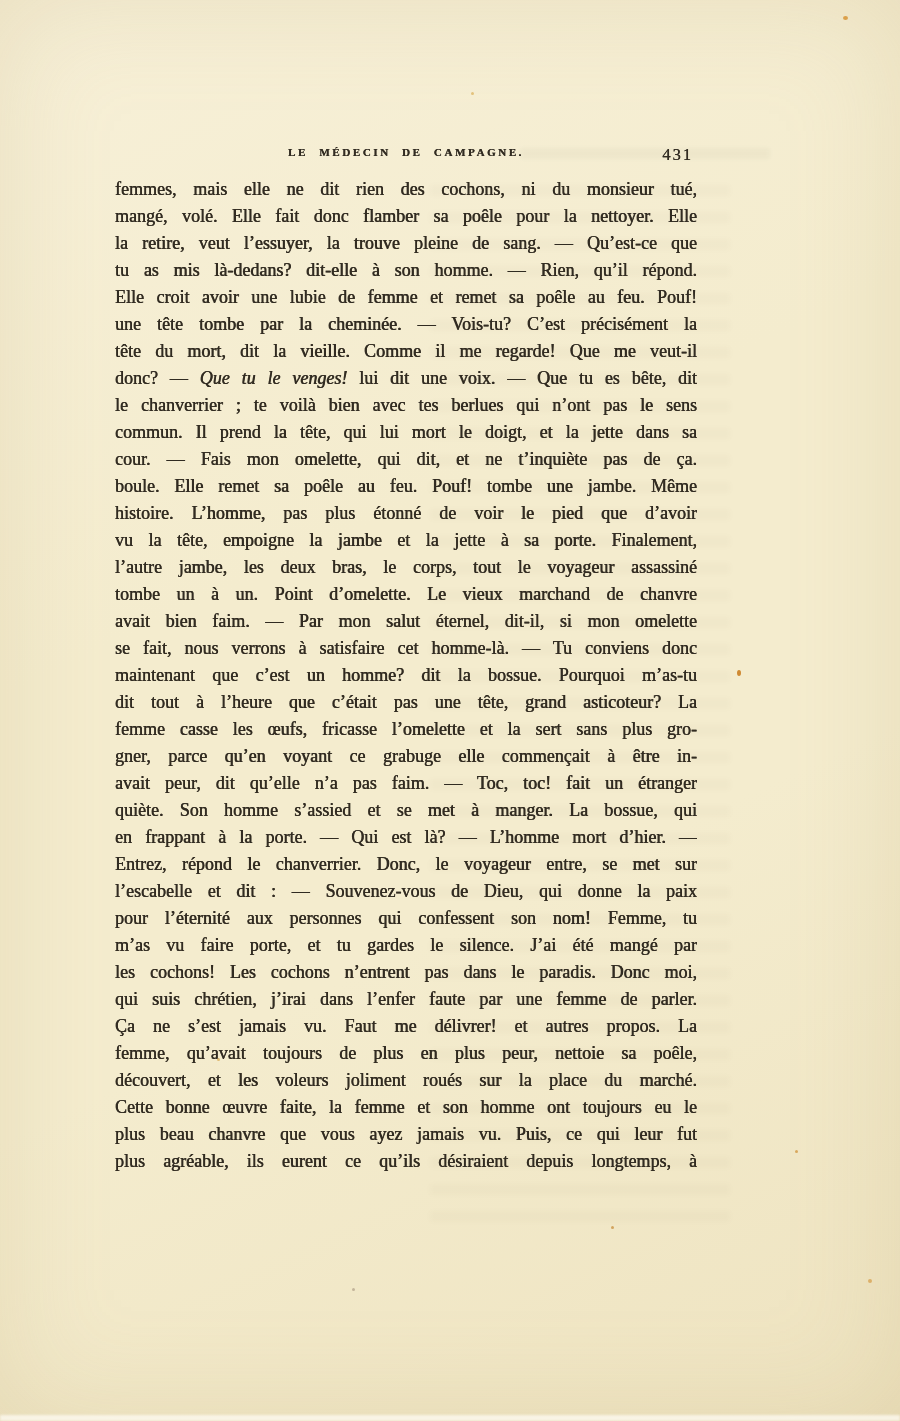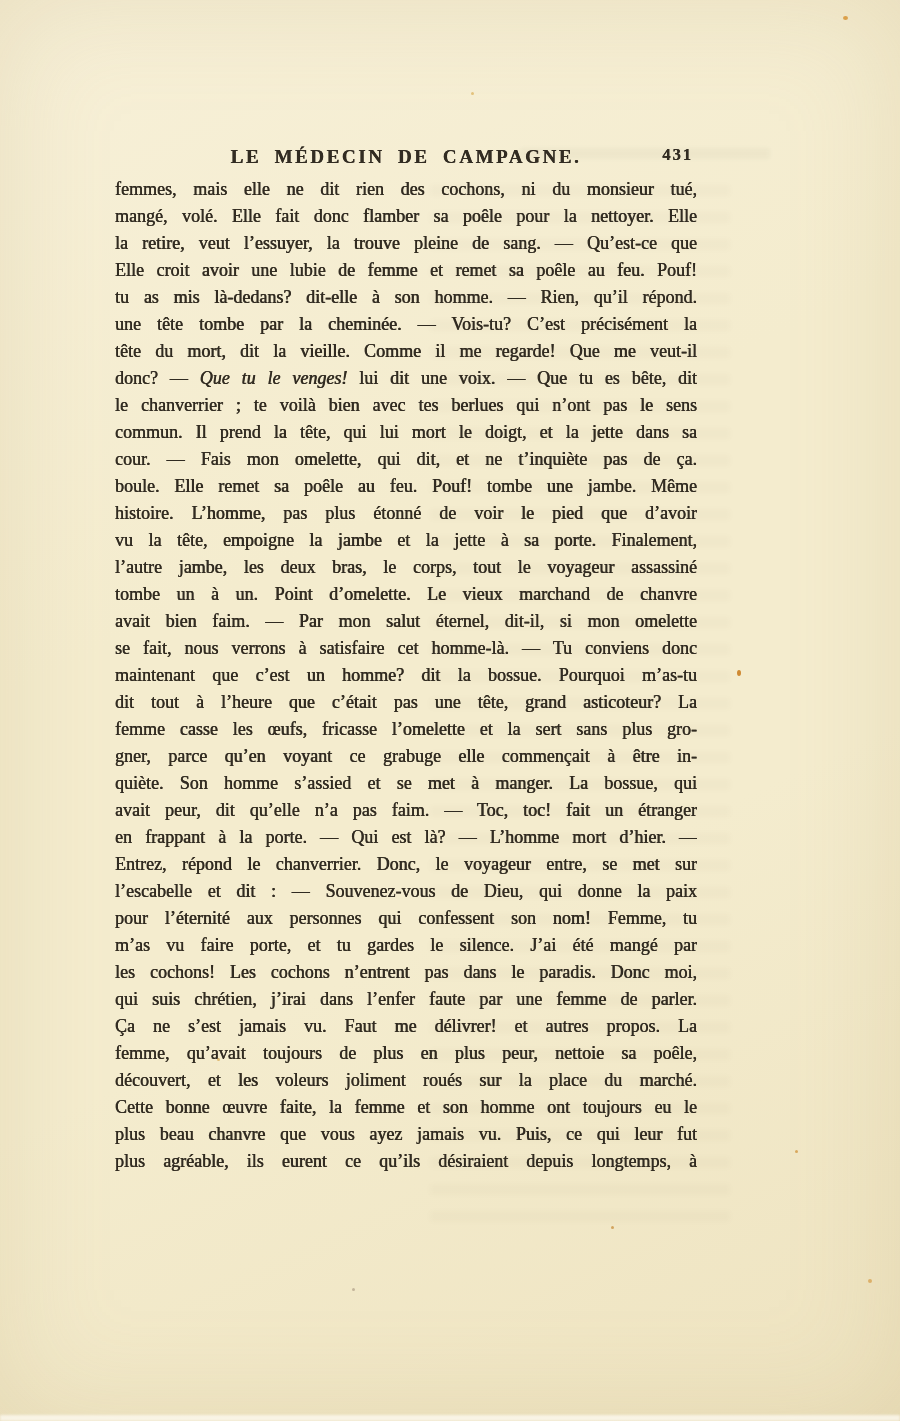--- a/index.html
+++ b/index.html
@@ -19,28 +19,28 @@
     font-family:"Liberation Serif","DejaVu Serif",serif;
     color:var(--ink);
   }
   
   .header-row{
     position:absolute;left:115px;top:146px;width:582px;height:24px;
   }
   .running-title{
     position:absolute;left:0;right:0;top:0;
     text-align:center;
-    font-size:19px;font-weight:bold;
+    font-size:11px;font-weight:bold;
     letter-spacing:2.6px;word-spacing:6px;
     white-space:nowrap;
     text-shadow:0.3px 0 0 currentColor;
   }
   .page-number{
     position:absolute;right:4px;top:-1px;
-    font-size:16.5px;font-weight:bold;letter-spacing:2px;
+    font-size:16.5px;font-weight:normal;letter-spacing:2px;
     text-shadow:0.3px 0 0 currentColor;
   }
   
   .text-block{
     position:absolute;left:115px;top:176px;width:582px;
   }
   .line{
     height:27px;line-height:27px;
     font-size:18px;
     text-align:justify;
@@ -79,41 +79,41 @@
 
   <div class="header-row">
     <div class="running-title">LE MÉDECIN DE CAMPAGNE.</div>
     <div class="page-number">431</div>
   </div>
 
   <div class="text-block">
       <div class="line"><span>femmes, mais elle ne dit rien des cochons, ni du monsieur tué,</span></div>
       <div class="line"><span>mangé, volé. Elle fait donc flamber sa poêle pour la nettoyer. Elle</span></div>
       <div class="line"><span>la retire, veut l’essuyer, la trouve pleine de sang. — Qu’est-ce que</span></div>
+      <div class="line"><span>tu as mis là-dedans? dit-elle à son homme. — Rien, qu’il répond.</span></div>
       <div class="line"><span>Elle croit avoir une lubie de femme et remet sa poêle au feu. Pouf!</span></div>
-      <div class="line"><span>tu as mis là-dedans? dit-elle à son homme. — Rien, qu’il répond.</span></div>
       <div class="line"><span>une tête tombe par la cheminée. — Vois-tu? C’est précisément la</span></div>
       <div class="line"><span>tête du mort, dit la vieille. Comme il me regarde! Que me veut-il</span></div>
       <div class="line"><span>donc? — </span><i>Que tu le venges!</i><span> lui dit une voix. — Que tu es bête, dit</span></div>
       <div class="line"><span>le chanverrier ; te voilà bien avec tes berlues qui n’ont pas le sens</span></div>
       <div class="line"><span>commun. Il prend la tête, qui lui mort le doigt, et la jette dans sa</span></div>
       <div class="line"><span>cour. — Fais mon omelette, qui dit, et ne t’inquiète pas de ça.</span></div>
       <div class="line"><span>boule. Elle remet sa poêle au feu. Pouf! tombe une jambe. Même</span></div>
       <div class="line"><span>histoire. L’homme, pas plus étonné de voir le pied que d’avoir</span></div>
       <div class="line"><span>vu la tête, empoigne la jambe et la jette à sa porte. Finalement,</span></div>
       <div class="line"><span>l’autre jambe, les deux bras, le corps, tout le voyageur assassiné</span></div>
       <div class="line"><span>tombe un à un. Point d’omelette. Le vieux marchand de chanvre</span></div>
       <div class="line"><span>avait bien faim. — Par mon salut éternel, dit-il, si mon omelette</span></div>
       <div class="line"><span>se fait, nous verrons à satisfaire cet homme-là. — Tu conviens donc</span></div>
       <div class="line"><span>maintenant que c’est un homme? dit la bossue. Pourquoi m’as-tu</span></div>
       <div class="line"><span>dit tout à l’heure que c’était pas une tête, grand asticoteur? La</span></div>
       <div class="line"><span>femme casse les œufs, fricasse l’omelette et la sert sans plus gro-</span></div>
       <div class="line"><span>gner, parce qu’en voyant ce grabuge elle commençait à être in-</span></div>
+      <div class="line"><span>avait peur, dit qu’elle n’a pas faim. — Toc, toc! fait un étranger</span></div>
       <div class="line"><span>quiète. Son homme s’assied et se met à manger. La bossue, qui</span></div>
-      <div class="line"><span>avait peur, dit qu’elle n’a pas faim. — Toc, toc! fait un étranger</span></div>
       <div class="line"><span>en frappant à la porte. — Qui est là? — L’homme mort d’hier. —</span></div>
       <div class="line"><span>Entrez, répond le chanverrier. Donc, le voyageur entre, se met sur</span></div>
       <div class="line"><span>l’escabelle et dit : — Souvenez-vous de Dieu, qui donne la paix</span></div>
       <div class="line"><span>pour l’éternité aux personnes qui confessent son nom! Femme, tu</span></div>
       <div class="line"><span>m’as vu faire porte, et tu gardes le silence. J’ai été mangé par</span></div>
       <div class="line"><span>les cochons! Les cochons n’entrent pas dans le paradis. Donc moi,</span></div>
       <div class="line"><span>qui suis chrétien, j’irai dans l’enfer faute par une femme de parler.</span></div>
       <div class="line"><span>Ça ne s’est jamais vu. Faut me délivrer! et autres propos. La</span></div>
       <div class="line"><span>femme, qu’avait toujours de plus en plus peur, nettoie sa poêle,</span></div>
       <div class="line"><span>découvert, et les voleurs joliment roués sur la place du marché.</span></div>

